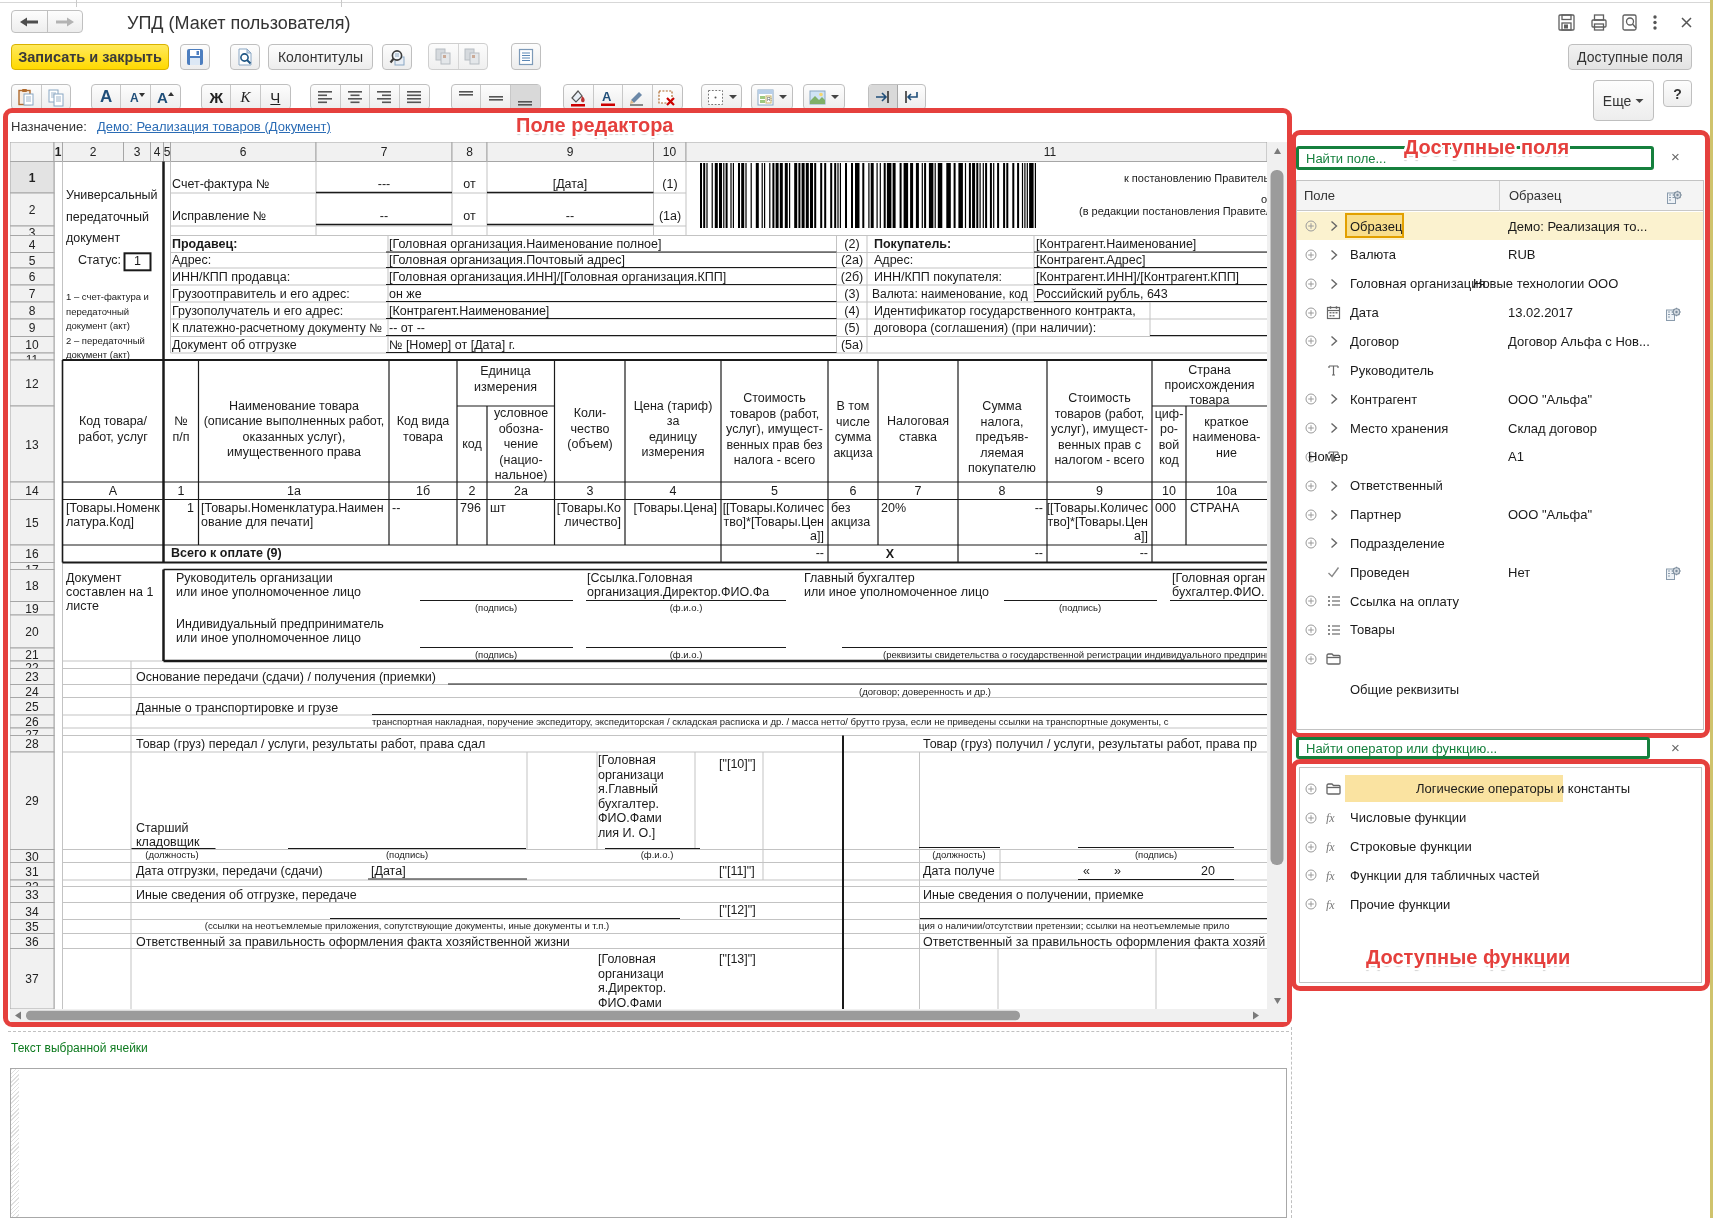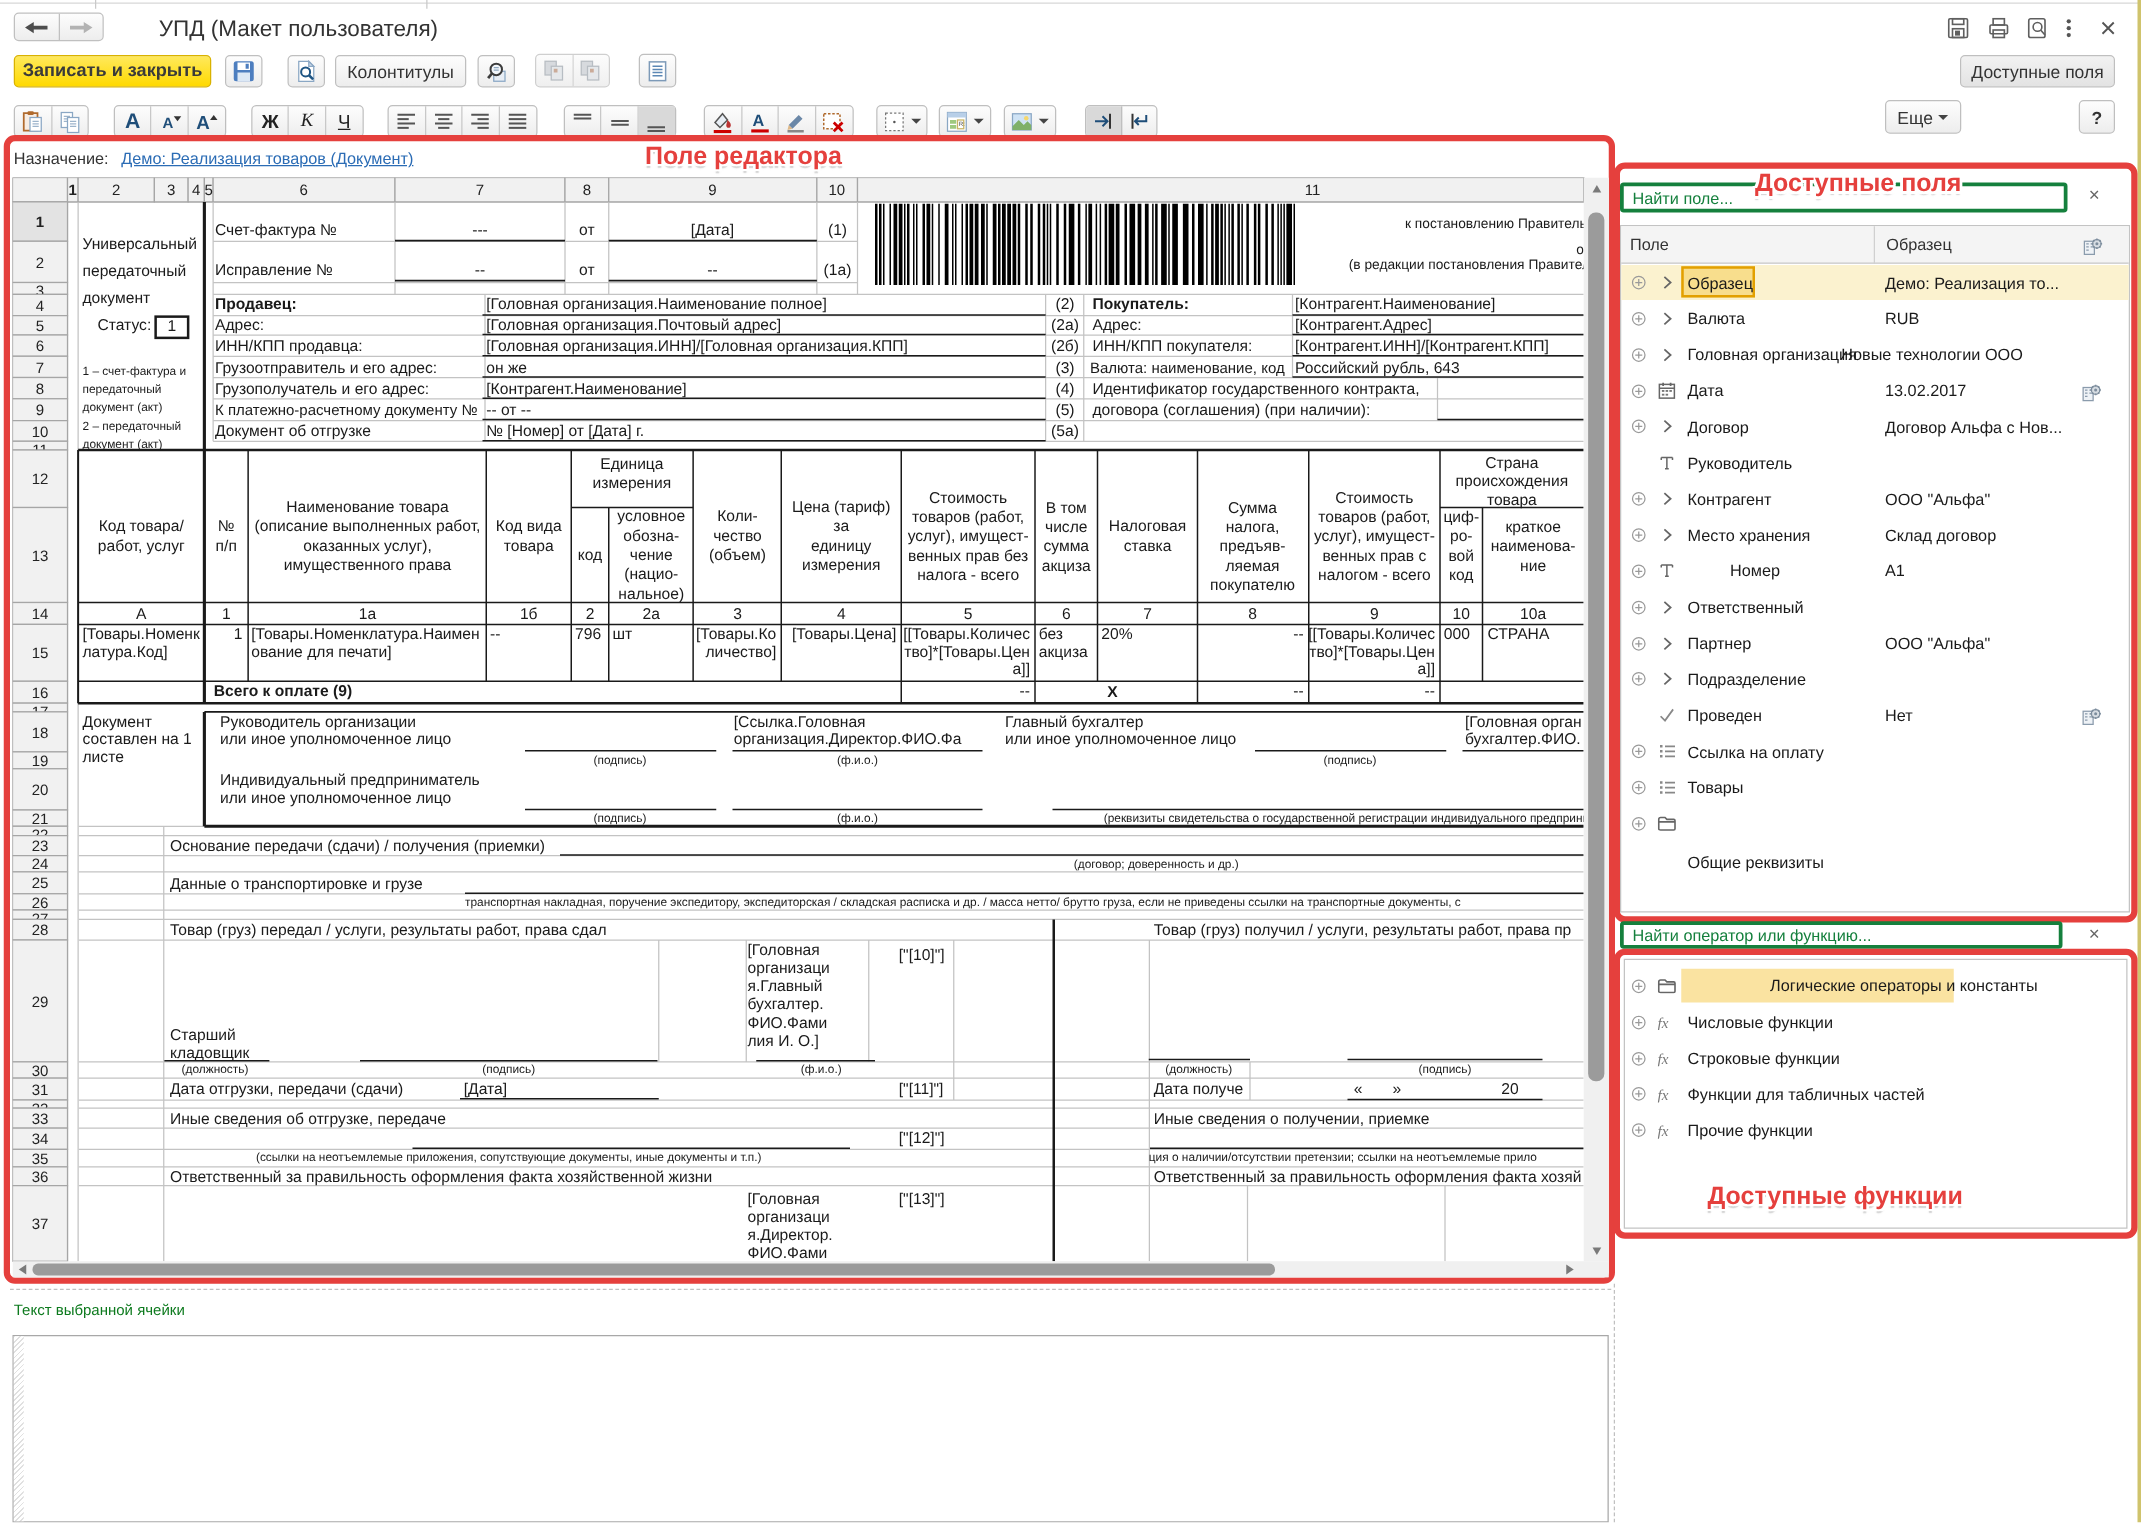--- a/index.html
+++ b/index.html
@@ -276,21 +276,21 @@
         <path d="M14 2 v12" stroke="#333" stroke-width="1.6"></path>
       </svg>
     </div>
 <div class="ico" style="width:27px">
       <svg width="18" height="16" viewBox="0 0 18 16">
         <path d="M14 3 v5 h-9 M8 5 l-3 3 l3 3" stroke="#1f4e79" stroke-width="1.6" fill="none"></path>
         <path d="M3 2 v12" stroke="#333" stroke-width="1.6"></path>
       </svg>
     </div>
   </div>
-<div class="btn txt" style="left:1508px;top:80px;width:61px;height:27px">Еще&nbsp;<svg width="9" height="6" viewBox="0 0 9 6">
+<div class="btn txt" style="left:1593px;top:80px;width:61px;height:41px">Еще&nbsp;<svg width="9" height="6" viewBox="0 0 9 6">
       <path d="M0.5 1 l8 0 l-4 4 z" fill="#444"></path>
     </svg></div>
 <div class="btn txt" style="left:1663px;top:80px;width:29px;height:27px;font-weight:bold">?</div>
 <div class="redrect" style="left:3px;top:108px;width:1289px;height:919px"></div>
 <div class="abs" style="left:11px;top:119px;font-size:13px;color:#333">Назначение:</div>
 <div class="abs" style="left:97px;top:119px;font-size:13px;color:#2b6cb5;text-decoration:underline">Демо: Реализация товаров (Документ)</div>
 <div class="redlab" style="left:516px;top:114px">Поле редактора</div>
 <svg style="position:absolute;left:10px;top:142px" width="1277" height="880" viewBox="10 142 1277 880" font-family="Liberation Sans, sans-serif">
     <rect x="10" y="142" width="1277" height="880" fill="#ffffff"></rect>
     <rect x="10" y="142" width="1257" height="19.5" fill="#f1f1f1" stroke="#a6a6a6" stroke-width="1"></rect>
@@ -972,21 +972,21 @@
     <svg width="12" height="12" viewBox="0 0 12 12">
       <circle cx="6" cy="6" r="5" fill="none" stroke="#9a9a9a" stroke-width="1"></circle>
       <path d="M6 3.2v5.6M3.2 6h5.6" stroke="#9a9a9a" stroke-width="1"></path>
     </svg>
   </div>
 <div class="abs ico" style="left:1326px;top:449.8px;width:15px;height:14px">
     <svg width="13" height="13" viewBox="0 0 13 13">
       <path d="M2 2 h9 M2 2 v2 M11 2 v2 M6.5 2 v9 M5 11 h3" stroke="#666" stroke-width="1.2" fill="none"></path>
     </svg>
   </div>
-<div class="prow" style="left:1384px;top:449.3px">Номер</div>
+<div class="prow" style="left:1308px;top:449.3px">Номер</div>
 <div class="prow" style="left:1508px;top:449.3px">А1</div>
 <div class="abs ico" style="left:1305px;top:479.7px;width:12px;height:12px">
     <svg width="12" height="12" viewBox="0 0 12 12">
       <circle cx="6" cy="6" r="5" fill="none" stroke="#9a9a9a" stroke-width="1"></circle>
       <path d="M6 3.2v5.6M3.2 6h5.6" stroke="#9a9a9a" stroke-width="1"></path>
     </svg>
   </div>
 <div class="abs ico" style="left:1326px;top:478.7px;width:15px;height:14px">
     <svg width="12" height="12" viewBox="0 0 12 12">
       <path d="M3.5 1.5 L8.5 6 L3.5 10.5" fill="none" stroke="#666" stroke-width="1.4"></path>

